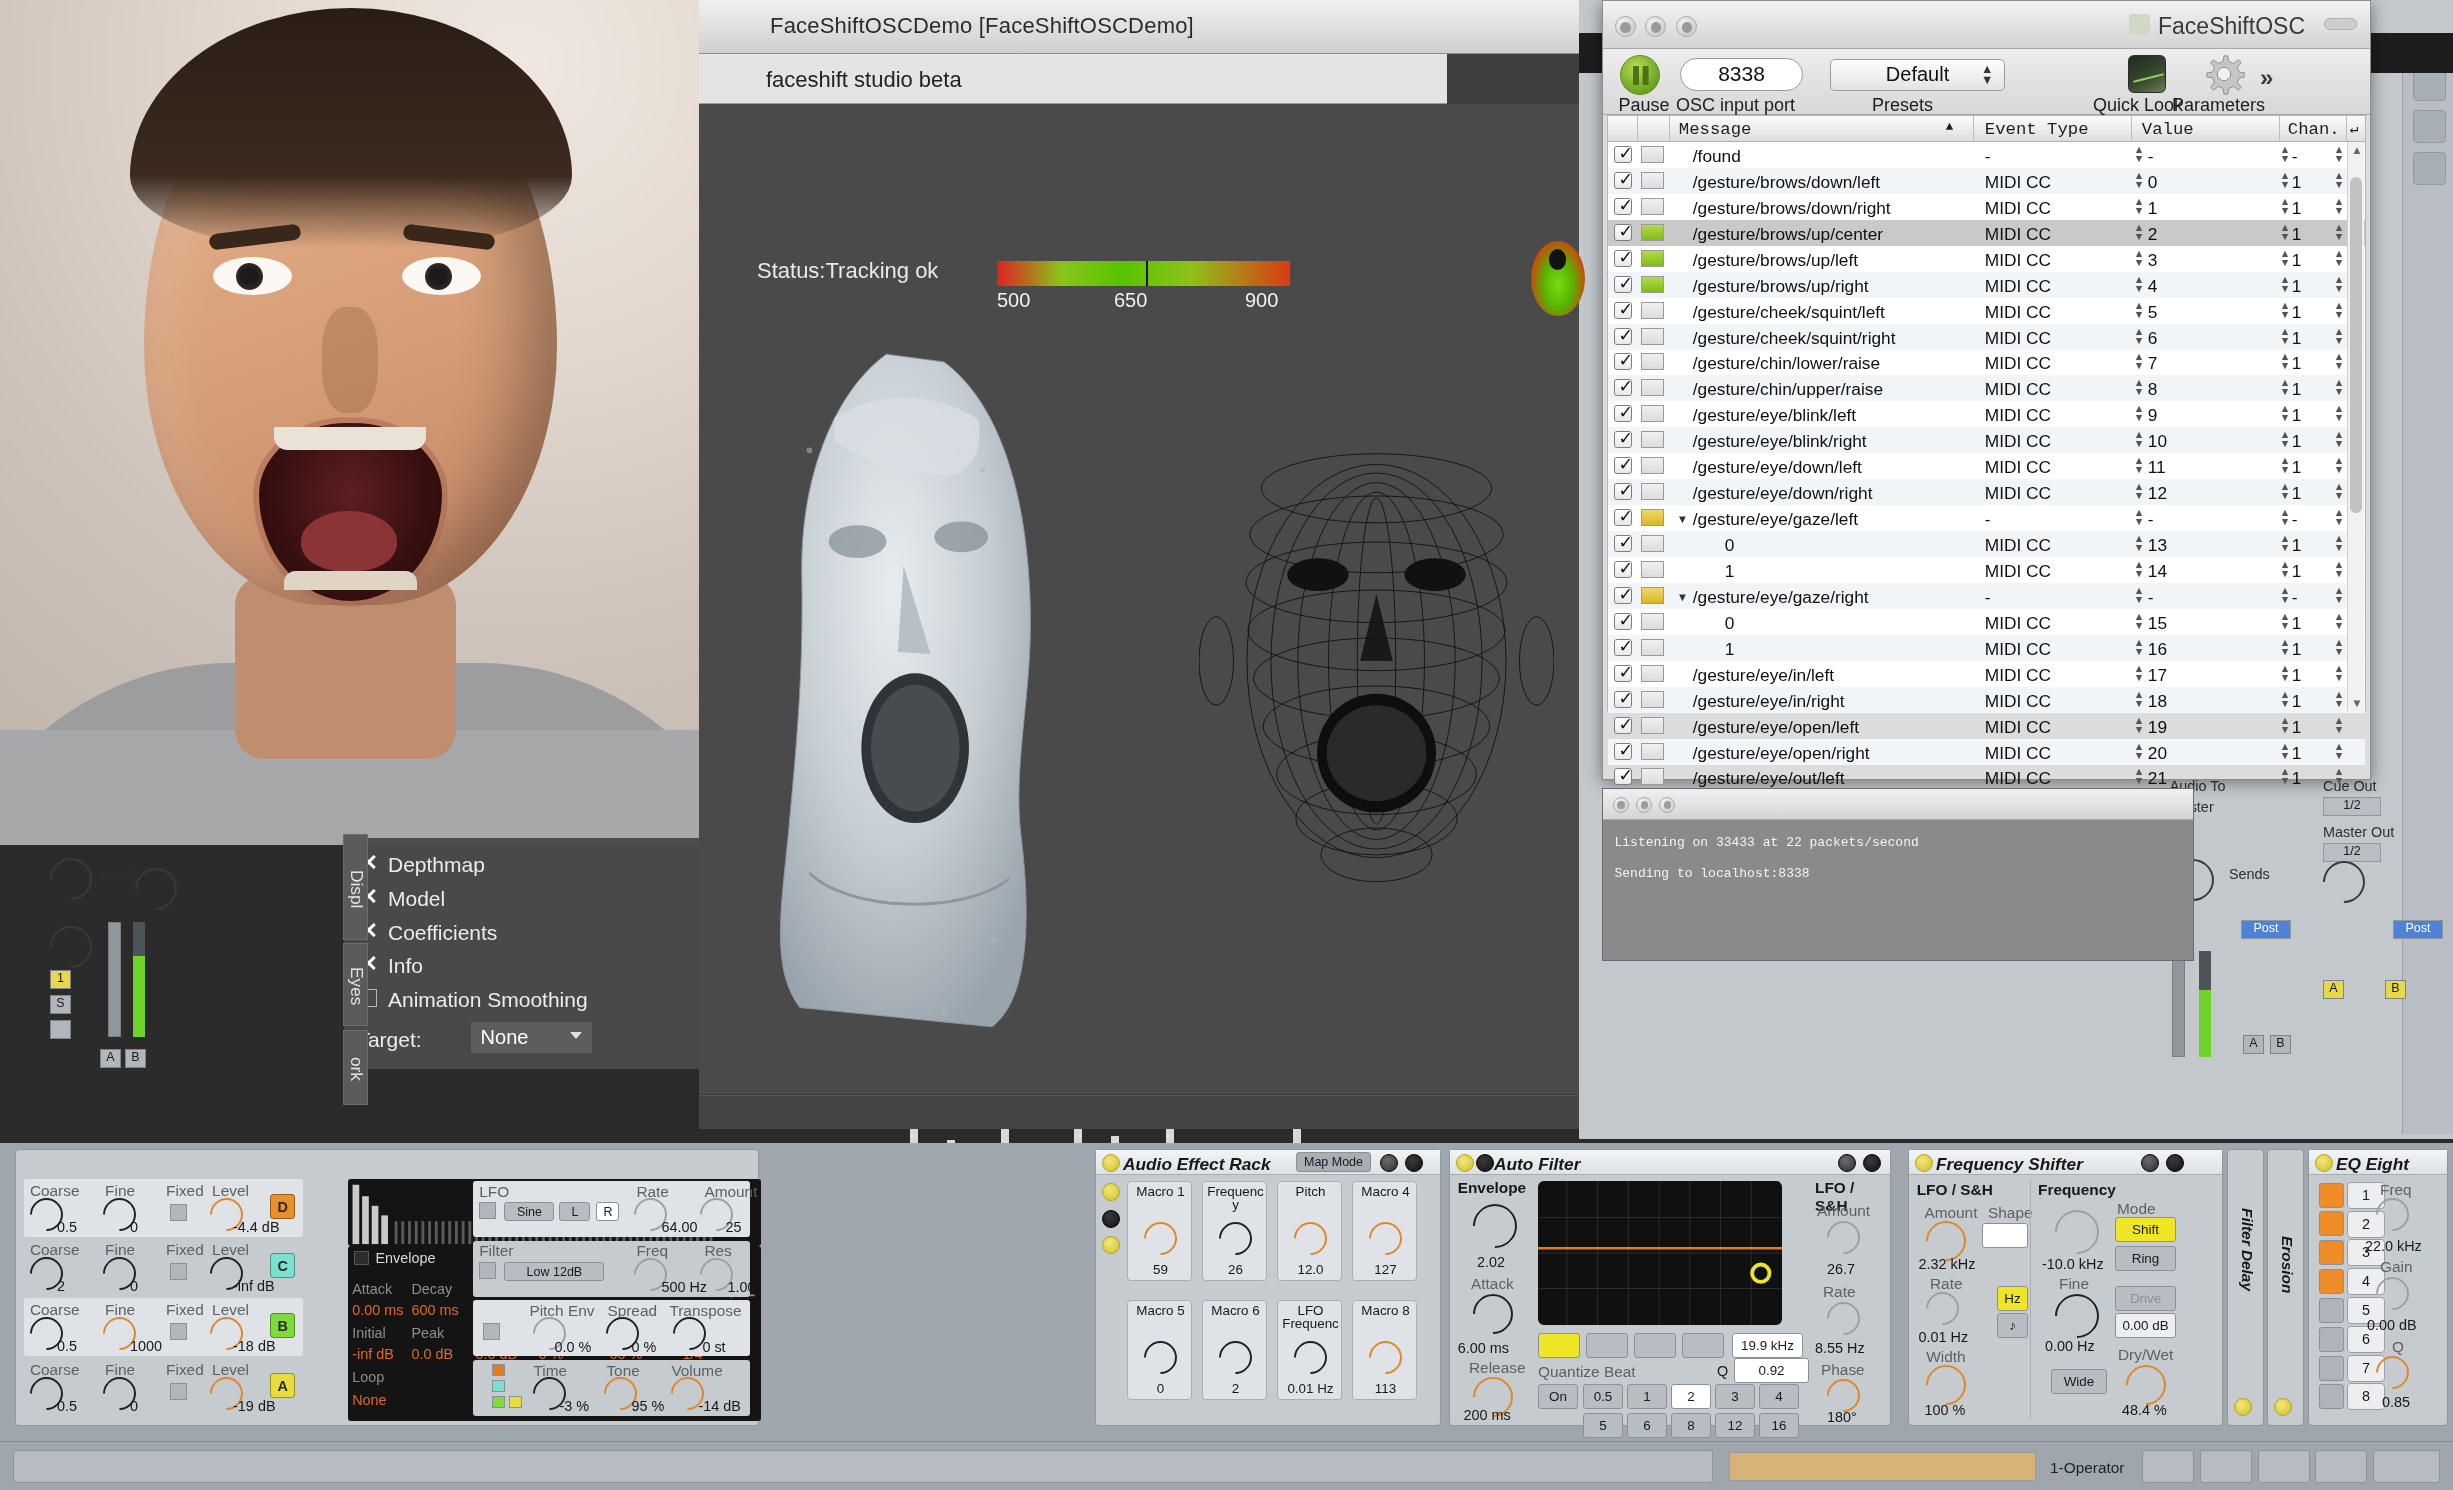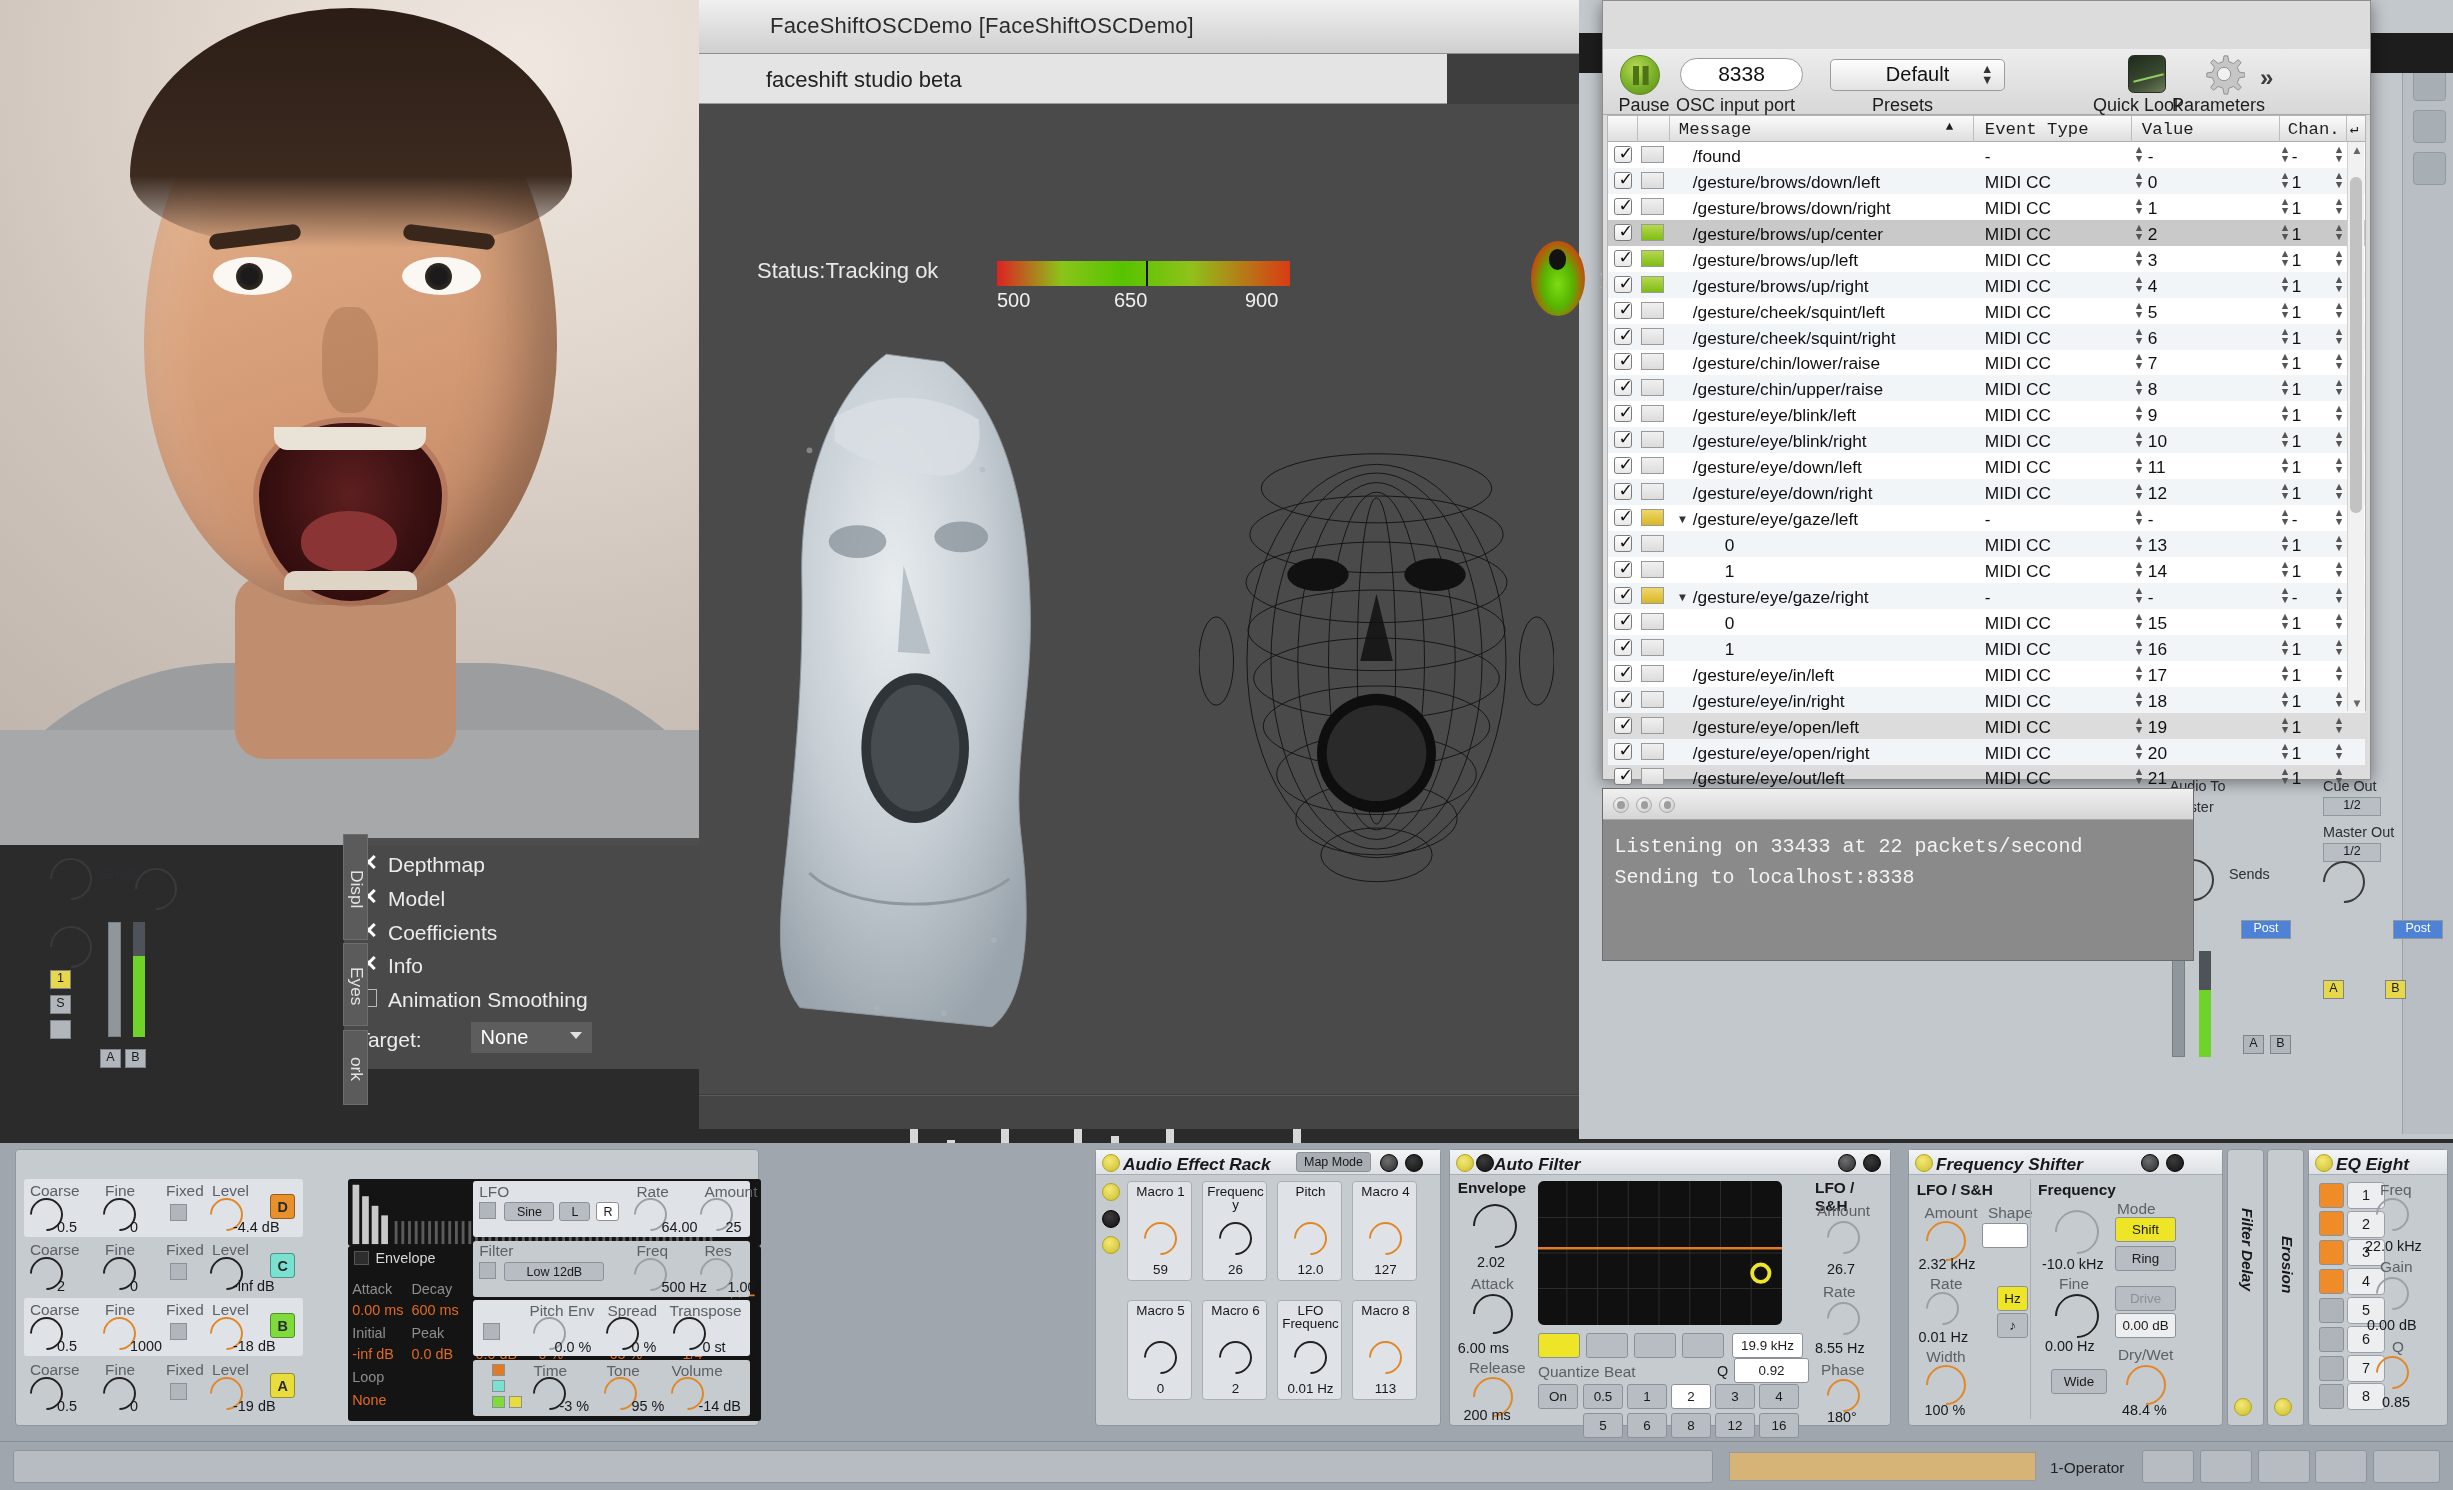--- a/index.html
+++ b/index.html
@@ -189,21 +189,21 @@
      background:radial-gradient(circle at 35% 30%,#9be05a,#3f9e12); border:1px solid #3d8a12;}
   .run-text { position:absolute; left:40px; top:6.7px; font-size:19px; color:#1b1b1b;}
 
   
   #console-win { left:1602px; top:788px; width:592px; height:173px; background:#8a8a8a; border:1px solid #6b6b6b;}
   #console-bar { left:0; top:0; width:590px; height:31px; background:linear-gradient(180deg,#f0f0f0,#d5d5d5); border-bottom:1px solid #a5a5a5;}
   .cdot { position:absolute; top:7.7px; width:16.3px; height:16.3px; border-radius:50%;
           background:radial-gradient(circle at 35% 30%,#f4f4f4,#c7c7c7); border:1px solid #ababab;}
   .cdot.c1{left:9.6px;} .cdot.c2{left:33px;} .cdot.c3{left:56px;}
   .cdot .inner{position:absolute; left:3.8px;top:3.8px;width:7.7px;height:7.7px;border-radius:50%;background:#9d9d9d;}
-  .console-line { position:absolute; left:11.5px; font-family:"Liberation Mono", monospace; font-size:20px; color:#f3f3f3;}
+  .console-line { position:absolute; left:11.5px; font-family:"Liberation Mono", monospace; font-size:13px; color:#f3f3f3;}
 
   
   #live-top { left:1579px; top:0; width:874px; height:1138px; background:#c3c8cd;}
   #live-menu { left:2344px; top:33px; width:110px; height:23px;}
   .menu-letter { position:absolute; font-size:16.3px; color:#4a4a4a;}
   #live-right-rail { left:2402px; top:58px; width:52px; height:1076px; background:#b8bec4; border-left:1px solid #9aa0a6;}
   .rail-ic { position:absolute; left:9.6px; width:33px; height:33px; border-radius:3.8px; background:#a7aeb4; border:1px solid #939a9f;}
   #live-mixer { left:1579px; top:769px; width:874px; height:370px; background:#c3c8cd;}
 
   
@@ -490,20 +490,34 @@
     <span>None</span>
     <span class="caret"></span>
   </div>
 </div>
 <div class="vtab" style="top:834px; height:106px;">Displ</div>
 <div class="vtab" style="top:943px; height:83px;">Eyes</div>
 <div class="vtab" style="top:1030px; height:75px;">ork</div>
 
 <div class="abs" id="osc-win">
 
+  <div class="abs" id="osc-titlebar">
+    <div class="tl-dot d1">
+        <div class="inner"></div>
+      </div>
+    <div class="tl-dot d2">
+        <div class="inner"></div>
+      </div>
+    <div class="tl-dot d3">
+        <div class="inner"></div>
+      </div>
+    <div id="osc-title-ic"></div>
+    <div id="osc-title">FaceShiftOSC</div>
+    <div class="tl-pill"></div>
+  </div>
 
   <div class="abs" id="osc-toolbar">
     <div class="pause-btn"></div>
     <div class="tb-label" style="left:15.4px; top:46px;">Pause</div>
     <div class="port-field">8338</div>
     <div class="tb-label" style="left:73px; top:46px;">OSC input port</div>
     <div class="presets-sel">
       <span>Default</span>
       <span class="arrows">▲<br>▼</span>
     </div>

